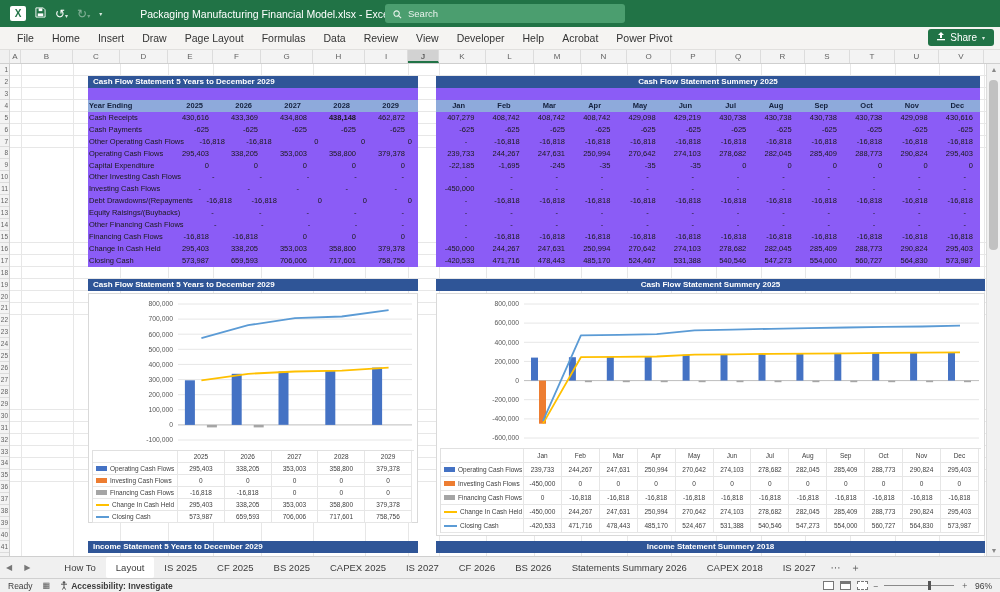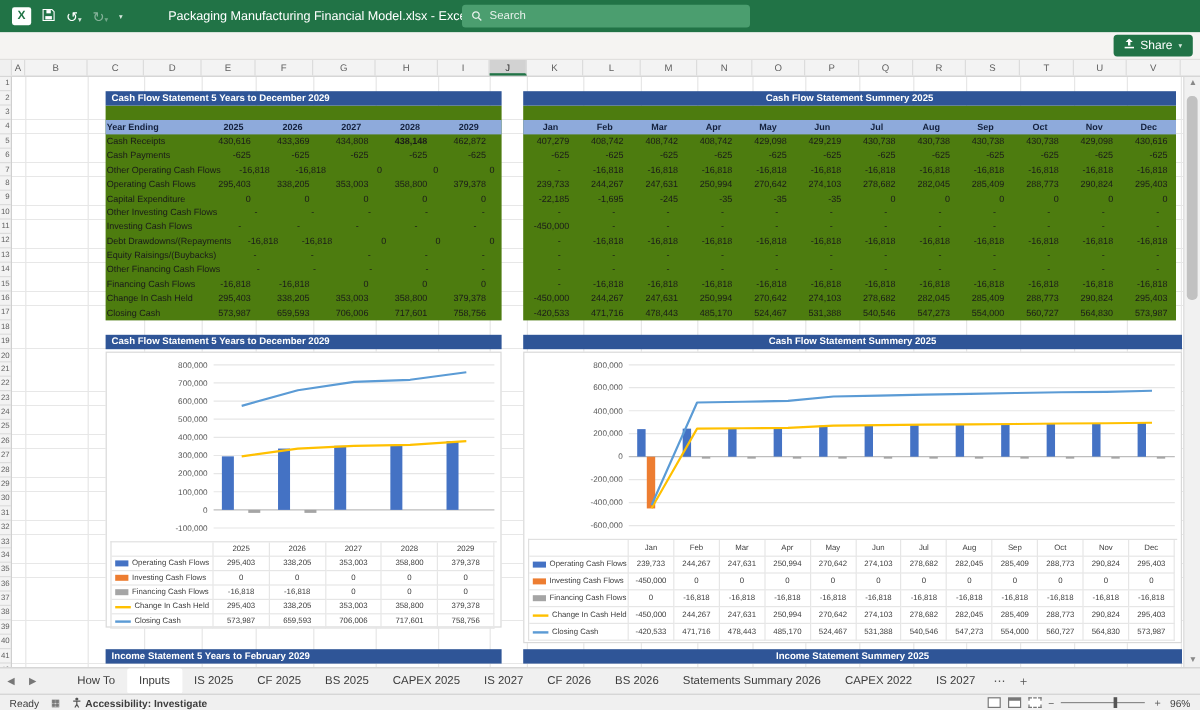--- a/index.html
+++ b/index.html
@@ -41,21 +41,21 @@
   .rownums { position:absolute; left:0; top:0; bottom:0; width:10px; background:#f3f3f3; border-right:1px solid #cfcfcf; z-index:5; }
   .rownum { height:11.93px; font-size:6.5px; color:#616161; text-align:right; padding-right:1px; border-bottom:1px solid #dcdcdc; line-height:11px; }
   .vscroll { position:absolute; right:0; top:0; bottom:0; width:14px; background:#f1f1f1; border-left:1px solid #dcdcdc; z-index:6; }
   .vthumb { position:absolute; left:2px; width:9px; background:#c1c1c1; border-radius:4px; }
   .scroll-arrow { position:absolute; left:0; width:14px; text-align:center; font-size:7px; color:#888; }
 
   .bluebar { position:absolute; height:12px; background:#2F5597; color:#fff; font-weight:bold; font-size:8px; line-height:12px; z-index:3; white-space:nowrap; }
   .bluebar.leftalign { padding-left:5px; }
   .bluebar.centered { text-align:center; }
 
-  .sheet-table { position:absolute; background:#4d7c0f; z-index:2; }
+  .sheet-table { position:absolute; background:#8b5cf6; z-index:2; }
   .trow { display:flex; height:11.93px; line-height:11.9px; font-size:7.5px; color:#1a1a1a; }
   .trow.hdr { background:#8EAADB; font-weight:bold; color:#14213d; }
   .trow .lbl { flex:0 0 78px; white-space:nowrap; overflow:visible; padding-left:1px; }
   .trow .val { text-align:right; padding-right:6px; }
   .trow .val.dash { padding-right:14px; }
   .trow .val.yr { padding-right:12px; }
   .trow .mon { text-align:center; font-weight:bold; }
 
   .chartbox { position:absolute; background:#fff; border:1px solid #d9d9d9; z-index:3; padding:2px 3px; }
   svg text { font-family:"Liberation Sans",sans-serif; }
@@ -108,20 +108,35 @@
         <svg width="9" height="9" viewBox="0 0 10 10">
             <circle cx="4" cy="4" r="3" fill="none" stroke="#e8f2ec" stroke-width="1.2"></circle>
             <line x1="6.2" y1="6.2" x2="9" y2="9" stroke="#e8f2ec" stroke-width="1.2"></line>
           </svg>
       </span>
       <input type="text" placeholder="Search" style="">
     </div>
   </div>
 
   <div class="menubar">
+    <div id="ribbonTabs" style="display:flex;">
+        <div class="menu-item">File</div>
+        <div class="menu-item">Home</div>
+        <div class="menu-item">Insert</div>
+        <div class="menu-item">Draw</div>
+        <div class="menu-item">Page Layout</div>
+        <div class="menu-item">Formulas</div>
+        <div class="menu-item">Data</div>
+        <div class="menu-item">Review</div>
+        <div class="menu-item">View</div>
+        <div class="menu-item">Developer</div>
+        <div class="menu-item">Help</div>
+        <div class="menu-item">Acrobat</div>
+        <div class="menu-item">Power Pivot</div>
+      </div>
     <div class="share-btn">
       <span>
         <svg width="8" height="9" viewBox="0 0 8 9">
             <path d="M4 0 L7 3 H5 V6 H3 V3 H1 Z" fill="#fff"></path>
             <rect x="0" y="7" width="8" height="1.3" fill="#fff"></rect>
           </svg>
       </span>
       <span>Share</span>
       <span class="caret">▾</span>
     </div>
@@ -761,45 +776,45 @@
           <div class="ccell">524,467</div>
           <div class="ccell">531,388</div>
           <div class="ccell">540,546</div>
           <div class="ccell">547,273</div>
           <div class="ccell">554,000</div>
           <div class="ccell">560,727</div>
           <div class="ccell">564,830</div>
           <div class="ccell">573,987</div>
         </div></div>
 
-    <div class="bluebar leftalign" style="left:88px; top:477px; width:330px;">Income Statement 5 Years to February 2029</div>
-    <div class="bluebar centered" style="left:436px; top:477px; width:549px;">Income Statement Summery 2025</div>
+    <div class="bluebar leftalign" style="left:88px; top:477px; width:330px;">Income Statement 5 Years to December 2029</div>
+    <div class="bluebar centered" style="left:436px; top:477px; width:549px;">Income Statement Summery 2018</div>
 
     <div class="vscroll">
       <div class="scroll-arrow" style="top:2px;">▲</div>
       <div class="vthumb" style="top:16px; height:170px;"></div>
       <div class="scroll-arrow" style="bottom:2px;">▼</div>
     </div>
   </div>
 
   <div class="tabstrip">
     <span class="tabnav">◀</span>
     <span class="tabnav">▶</span>
     <div id="sheetTabs" style="display:flex; align-items:center; margin-left:18px;">
         <div class="sheettab">How To</div>
-        <div class="sheettab boxed">Inputs</div>
+        <div class="sheettab boxed">Layout</div>
         <div class="sheettab">IS 2025</div>
         <div class="sheettab">CF 2025</div>
         <div class="sheettab">BS 2025</div>
         <div class="sheettab">CAPEX 2025</div>
         <div class="sheettab">IS 2027</div>
         <div class="sheettab">CF 2026</div>
         <div class="sheettab">BS 2026</div>
         <div class="sheettab">Statements Summary 2026</div>
-        <div class="sheettab">CAPEX 2022</div>
+        <div class="sheettab">CAPEX 2018</div>
         <div class="sheettab">IS 2027</div>
       </div>
     <span class="tabbtn">⋯</span>
     <span class="tabbtn">＋</span>
 
   </div>
 
   <div class="statusbar">
     <div class="sb-left">
       <span>Ready</span>

